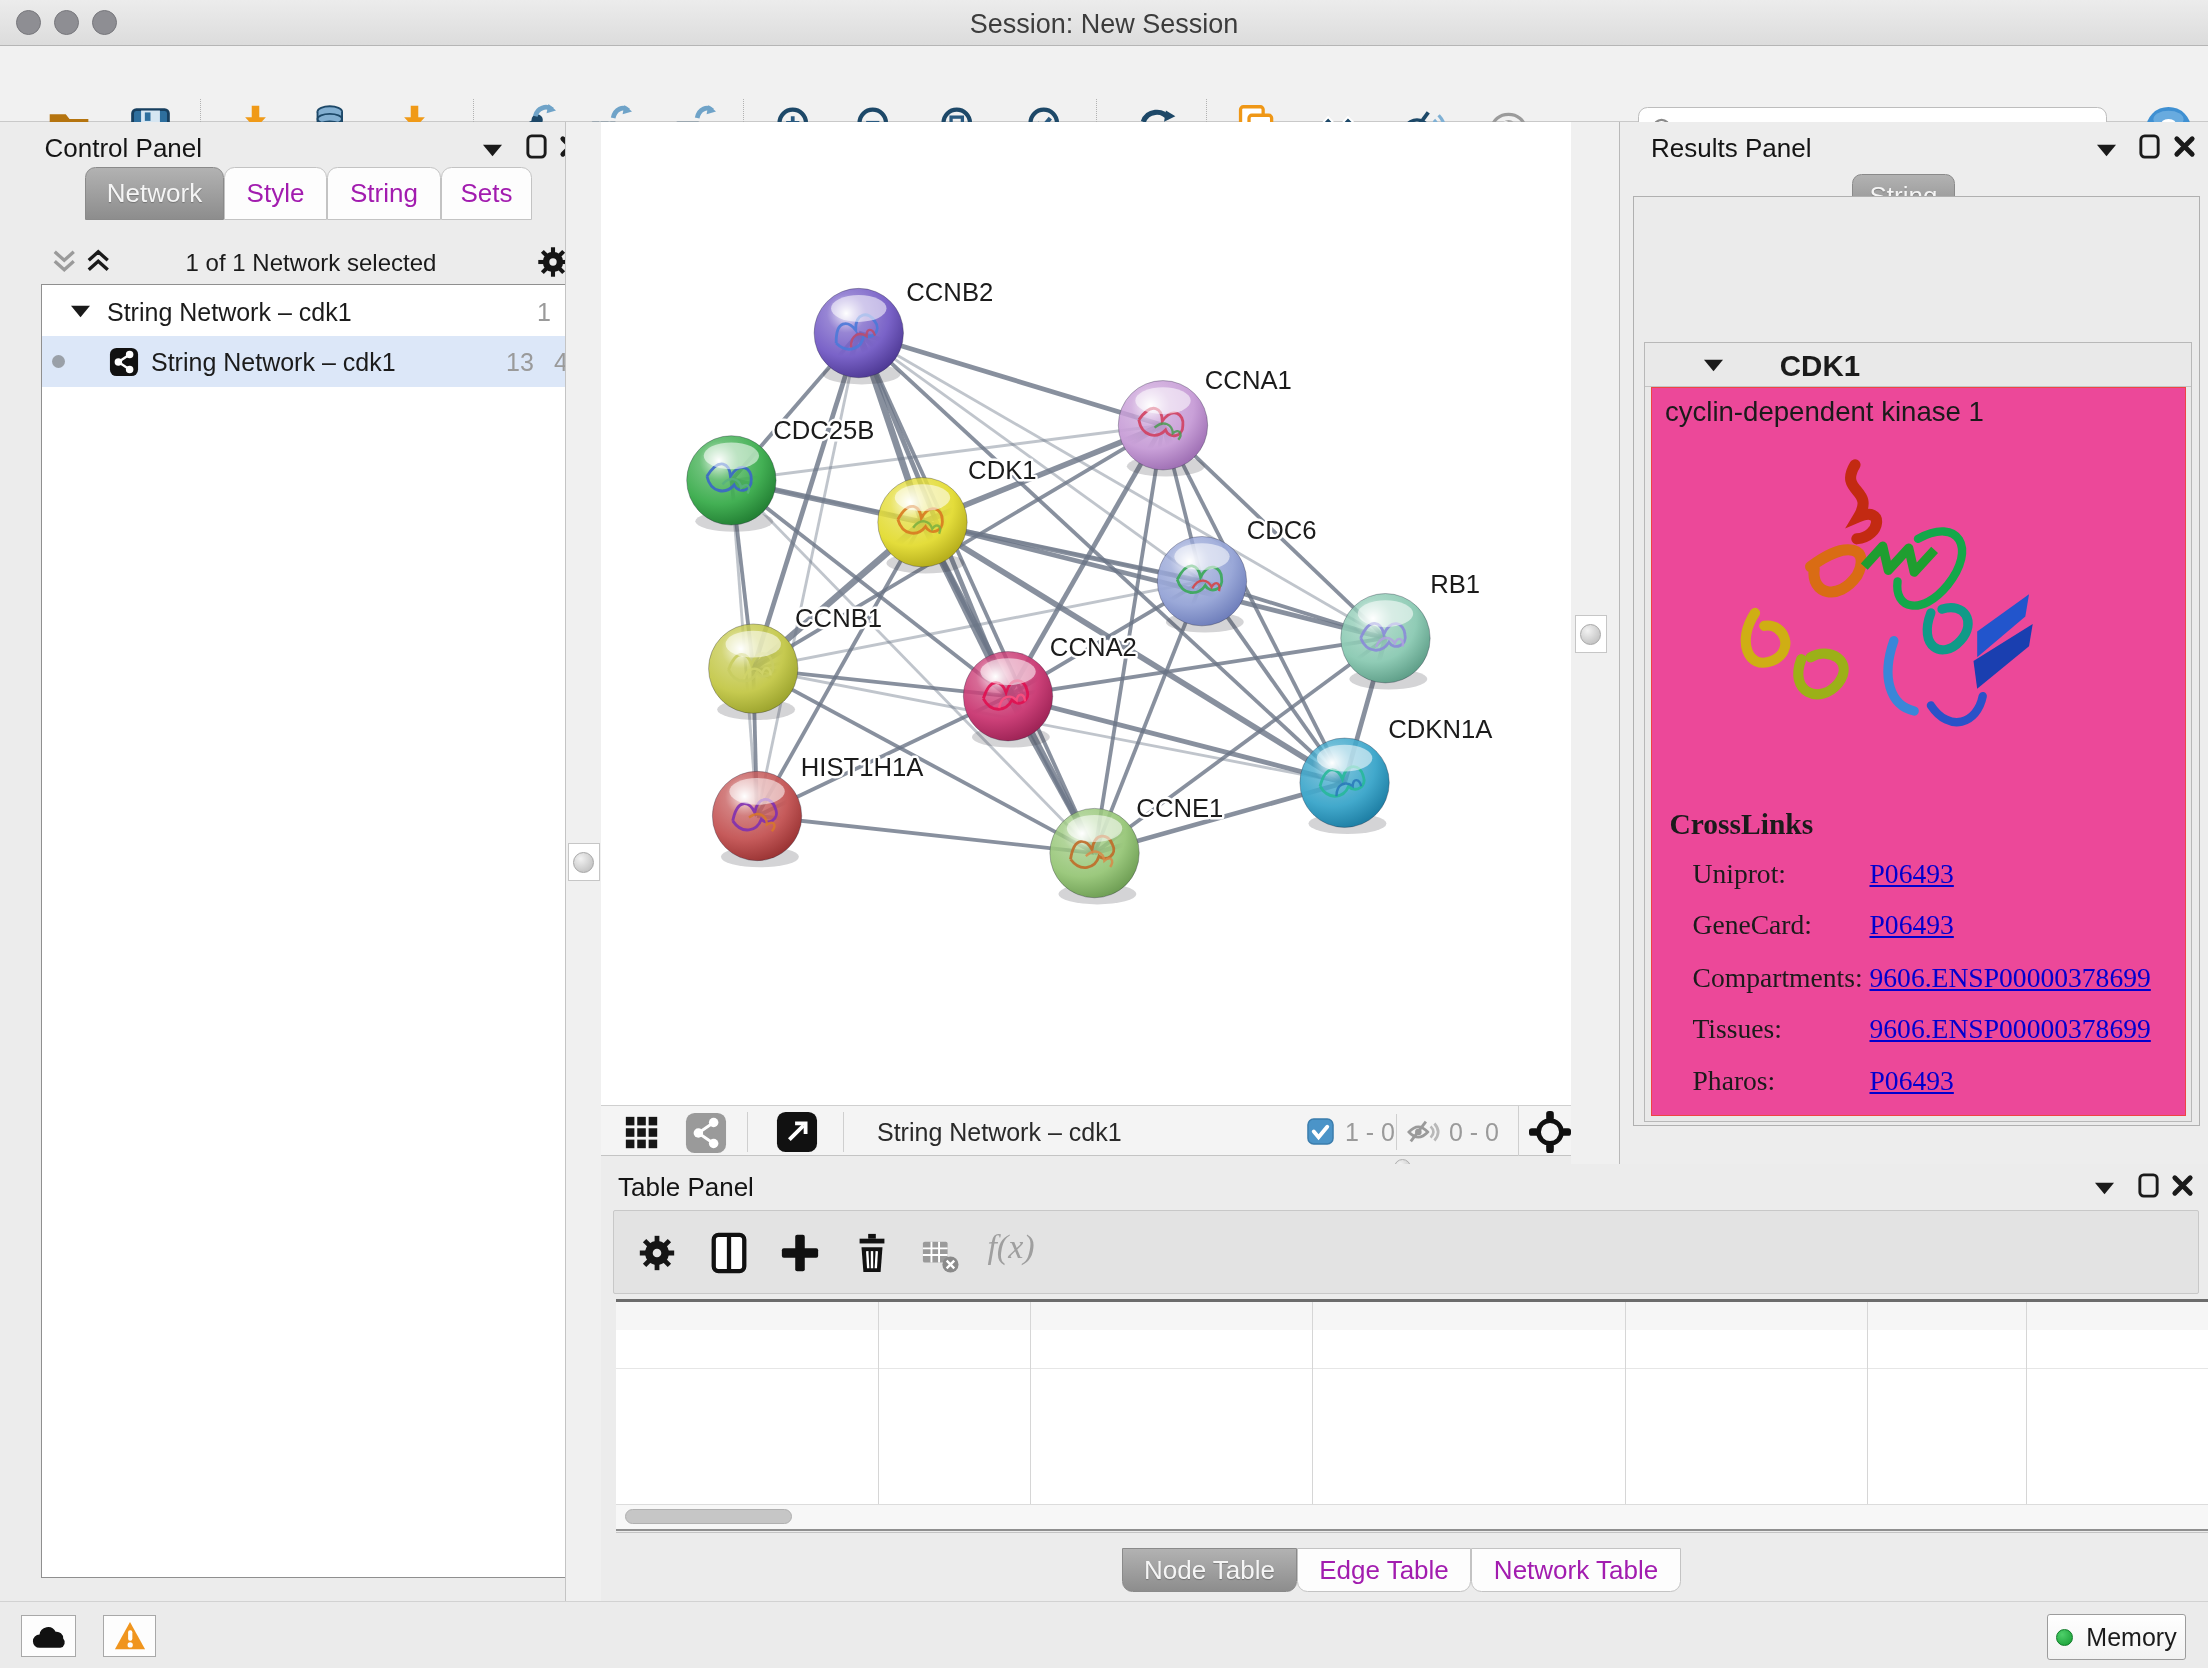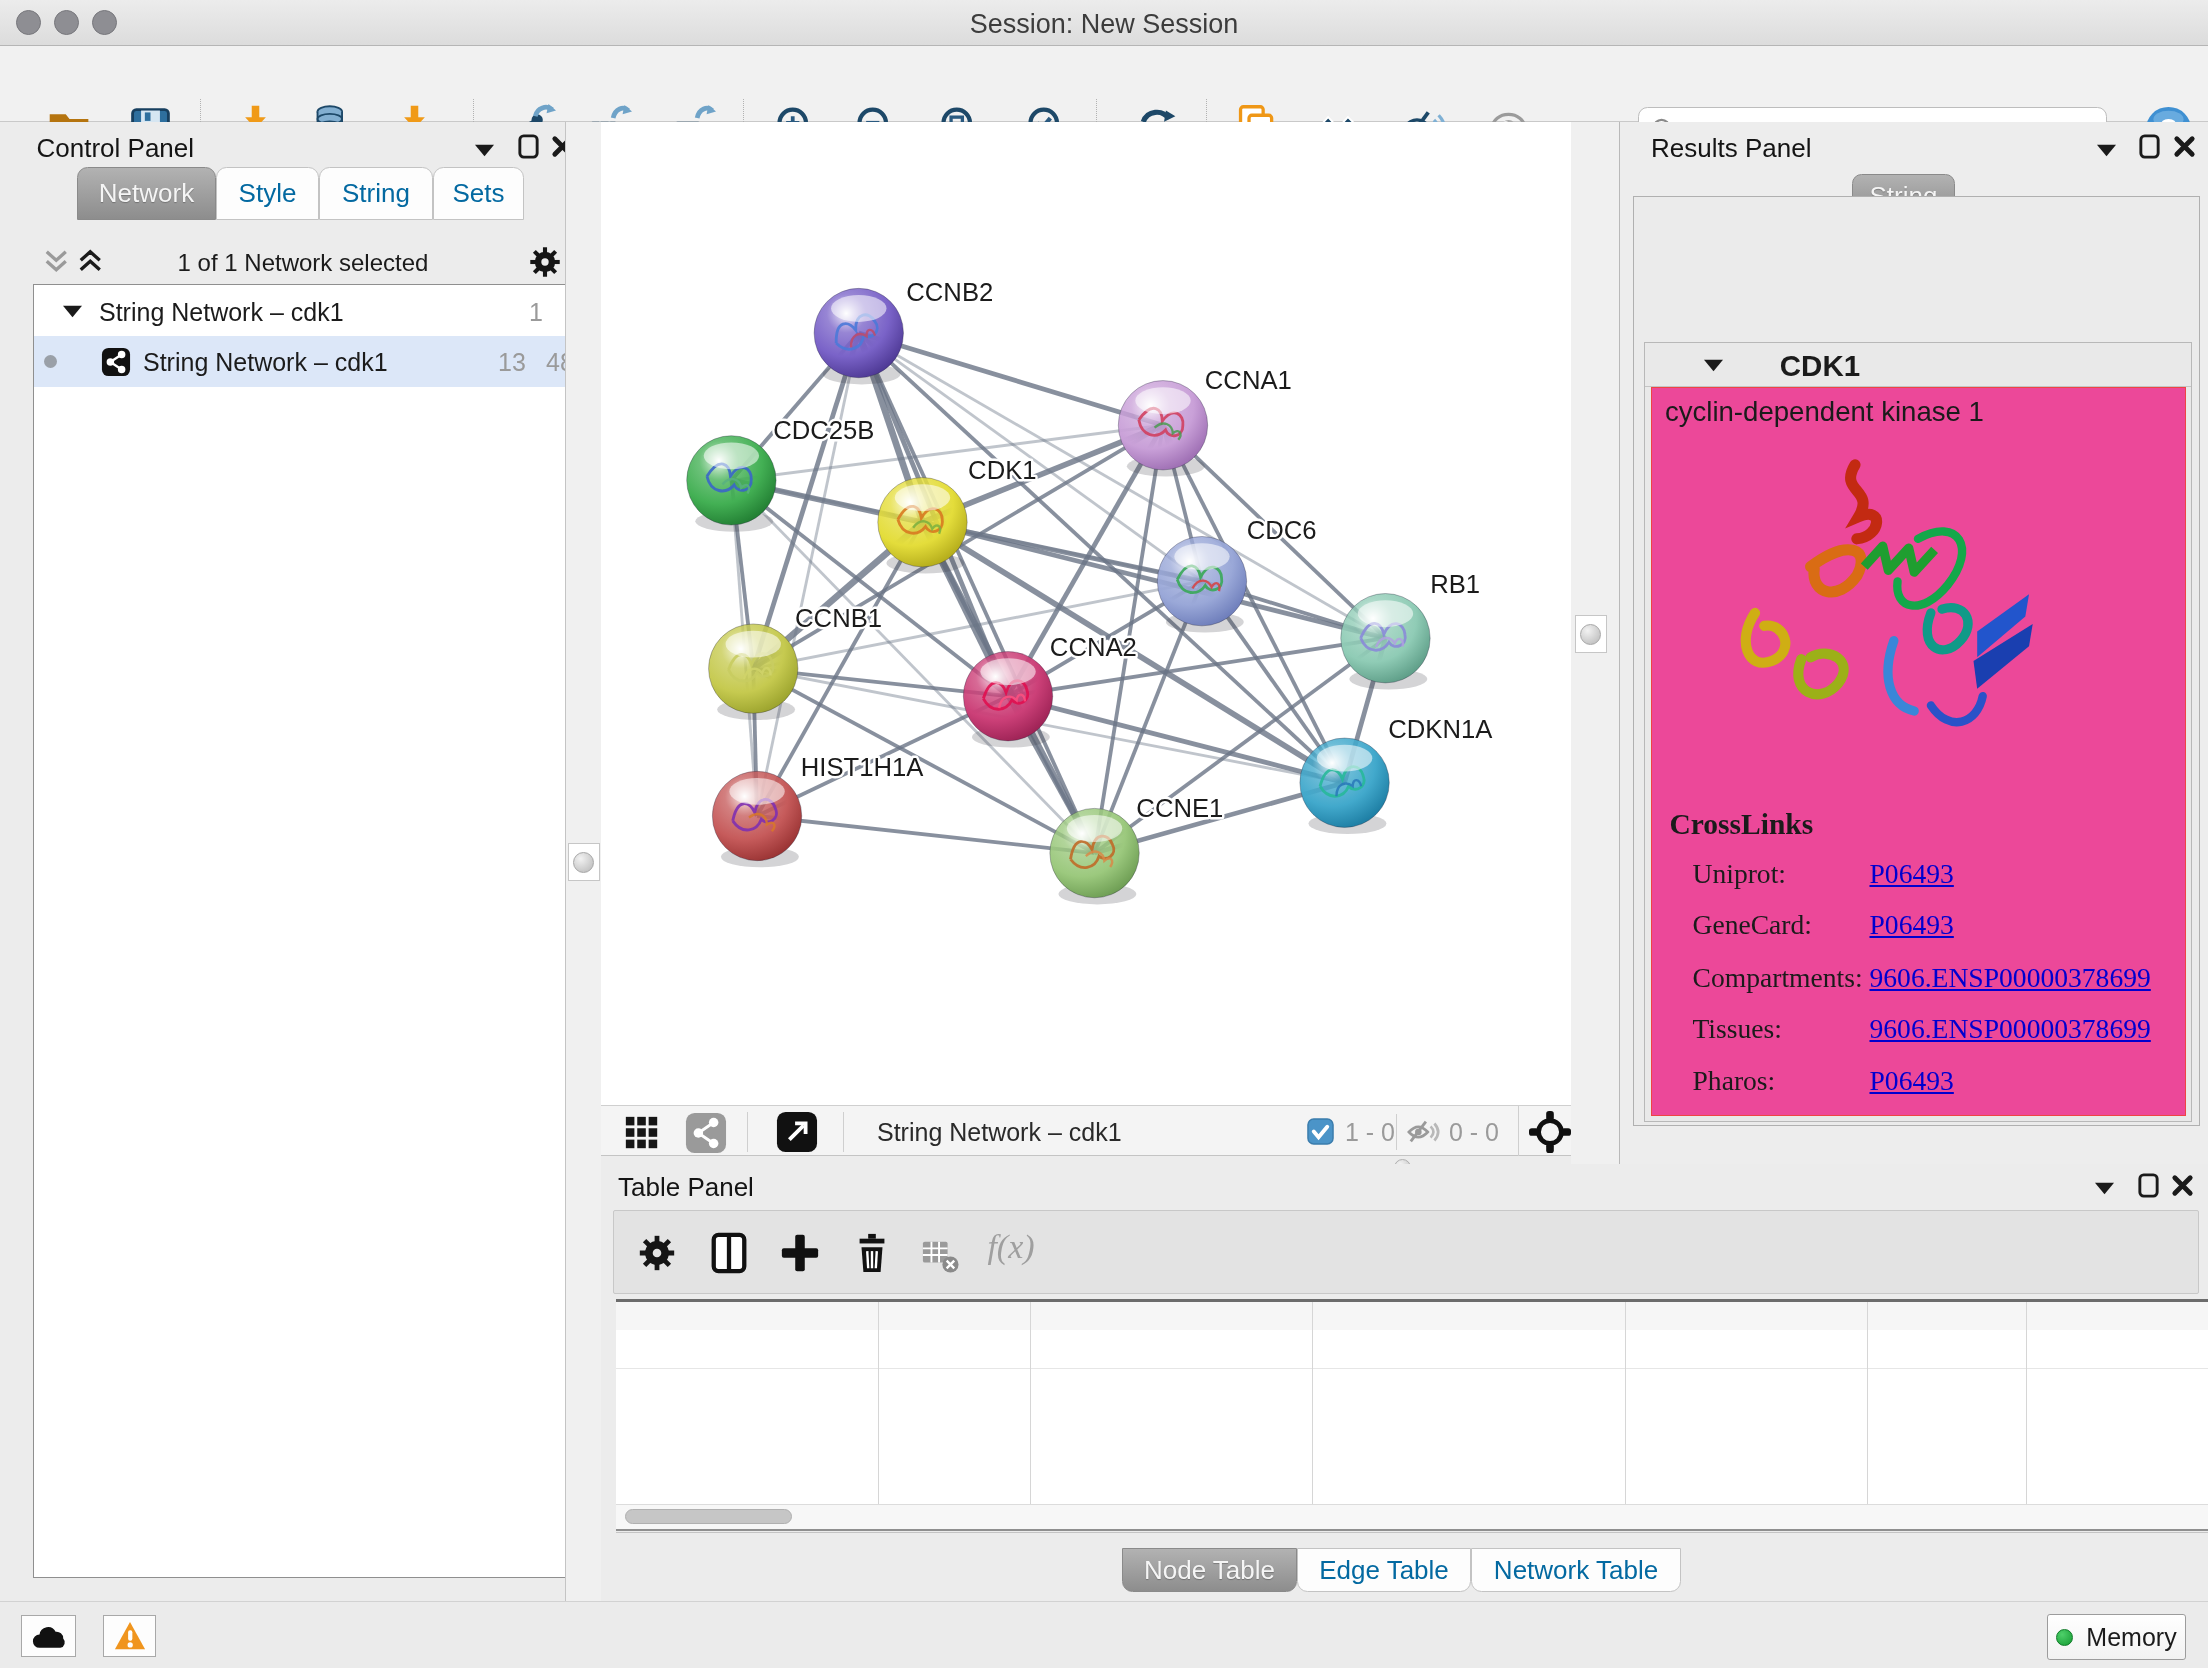--- a/index.html
+++ b/index.html
@@ -11,21 +11,21 @@
   .tl{width:25px;height:25px;border-radius:50%;background:#8e8e93;border:1px solid #77777c;top:9.5px}
   .wtitle{width:2208px;top:8.6px;text-align:center;font-size:27px;color:#3c3c3c}
   
   .toolbar{left:0;top:46px;width:2208px;height:76px;background:#f1f1f1;border-bottom:1px solid #c9c9c9}
   .tbi{top:57px;width:49px;height:49px}
   .tbsep{top:53px;height:59px;width:0;border-left:1.9px dotted #b2b2b2}
   .search{left:1638px;top:61px;width:469px;height:44px;background:#fff;border:1px solid #bdbdbd;border-radius:9.5px}
   .search input{position:absolute;left:46px;top:2.9px;width:409px;height:34px;border:none;outline:none;font-size:25px;background:transparent}
   
   .phead{font-size:26px;color:#141414}
-  .tab{display:flex;align-items:center;justify-content:center;font-size:26px;color:#0369a1;background:#fdfdfd;border:1px solid #c3c3c3;border-radius:10.5px 10.5px 0 0}
+  .tab{display:flex;align-items:center;justify-content:center;font-size:26px;color:#a21caf;background:#fdfdfd;border:1px solid #c3c3c3;border-radius:10.5px 10.5px 0 0}
   .tab.sel{background:linear-gradient(#b2b2b2,#8d8d8d);color:#f5f5f5;border-color:#8a8a8a;text-shadow:0 1px 1px rgba(0,0,0,.25)}
   .tab.bot{border-radius:0 0 10.5px 10.5px}
   .btn{background:linear-gradient(#ffffff,#f1f1f1);border:1px solid #bfbfbf;border-radius:9.5px;display:flex;align-items:center;justify-content:center;font-size:27.6px;color:#111;box-shadow:0 1px 1.9px rgba(0,0,0,.18)}
   .grip{background:#fff;border:1px solid #c6c6c6;display:flex;align-items:center;justify-content:center}
   .grip i{width:21px;height:21px;border-radius:50%;background:radial-gradient(circle at 35% 30%,#f2f2f2,#b6b6b6);border:1px solid #a6a6a6}
   .serif{font-family:Liberation Serif, serif}
   .link{color:#0000cf;text-decoration:underline}
   .gray{color:#9a9a9a}
   .colline{top:1302px;height:203px;width:1px;background:#d6d6d6}
 </style>
@@ -205,21 +205,21 @@
   </div>
   <div class="abs" style="left:2144px;top:59px;width:49px;height:49px">
     <svg viewBox="0 0 52 52" width="49" height="49">
         <circle cx="26" cy="26" r="24" fill="#3f90d2"></circle>
         <ellipse cx="26" cy="15" rx="16" ry="9" fill="#7ab6e4" opacity="0.7"></ellipse>
         <text x="26" y="38" text-anchor="middle" font-size="34" font-weight="bold" fill="#ffffff" font-family="Liberation Sans, sans-serif">?</text>
       </svg>
   </div>
 </div>
 
-<div class="abs" style="left:8px;top:122px;width:565px;height:1488px;background:#ececec">
+<div class="abs" style="left:16px;top:122px;width:565px;height:1488px;background:#ececec">
   <div class="abs phead" style="left:28.5px;top:11.4px">Control Panel</div>
   <svg class="abs" style="left:464px;top:17px" width="25" height="21" viewBox="0 0 26 22">
       <path d="M3 6l10 12L23 6z" fill="#1a1a1a"></path>
     </svg>
   <svg class="abs" style="left:508px;top:11.4px" width="25" height="27" viewBox="0 0 26 28">
       <rect x="4" y="3" width="18" height="22" rx="4" fill="none" stroke="#1a1a1a" stroke-width="3"></rect>
     </svg>
   <svg class="abs" style="left:542px;top:12.4px" width="25" height="25" viewBox="0 0 26 26">
       <path d="M5 5L21 21M21 5L5 21" stroke="#1a1a1a" stroke-width="5" stroke-linecap="round"></path>
     </svg>

